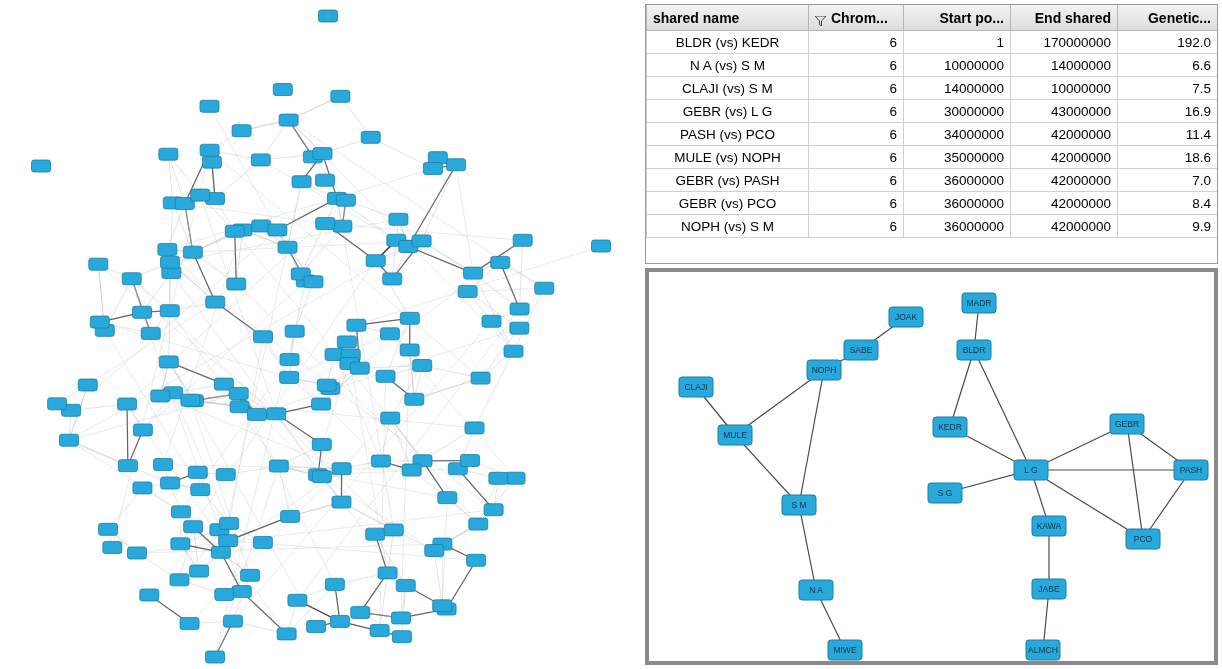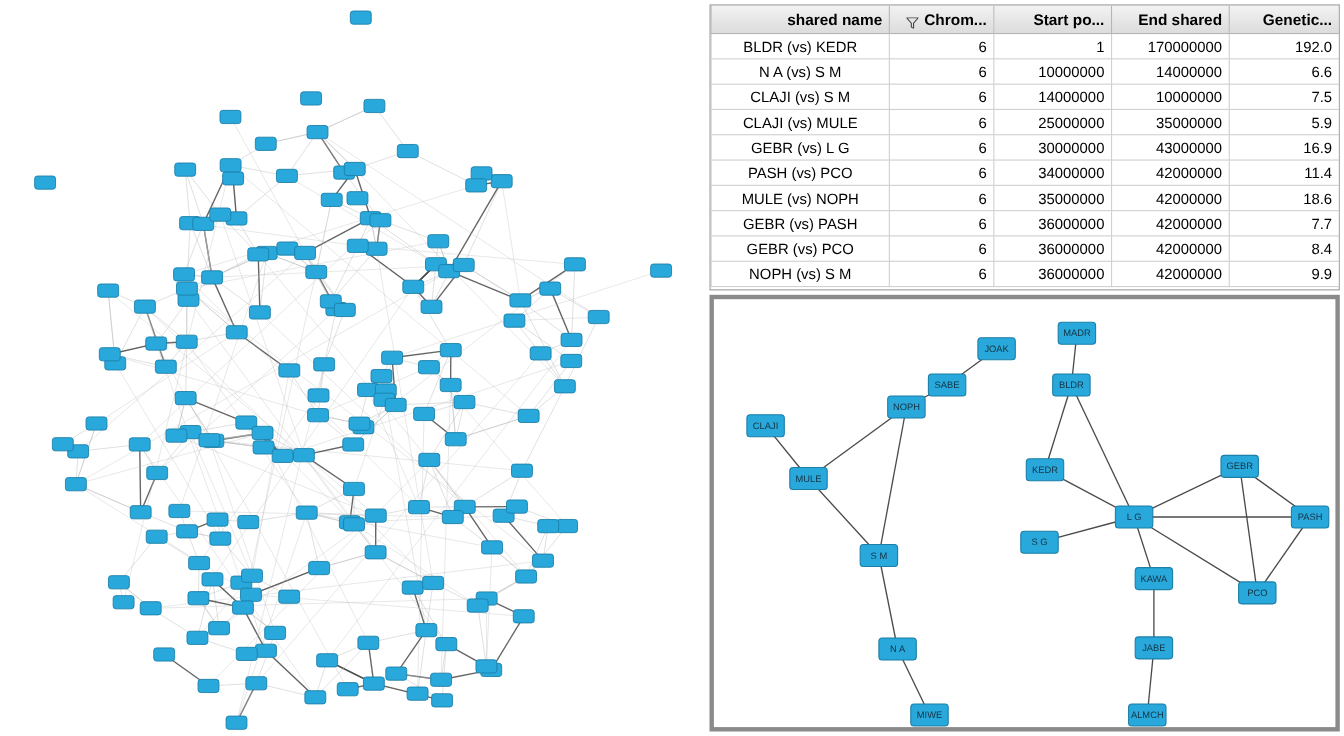--- a/index.html
+++ b/index.html
@@ -52,21 +52,21 @@
     white-space:nowrap;
     overflow:hidden;
     background:#ffffff;
   }
   td.num{text-align:right;}
   td.txt{text-align:center;}
   .filter-icon{
     display:inline-block;width:11px;height:10px;margin-right:3px;
     vertical-align:-1px;
   }
-  .th-inner{display:flex;align-items:center;justify-content:flex-end;gap:2px;}
+  .th-inner{display:flex;align-items:center;justify-content:flex-start;gap:2px;}
   .th-inner.right{justify-content:flex-end;}
 
   
   #sub-network{
     position:absolute;left:645px;top:268px;width:573px;height:397px;
     background:#ffffff;
     border:4px solid #8a8a8a;
     box-sizing:border-box;
     overflow:hidden;
   }
@@ -1031,27 +1031,20 @@
           <td class="num">6.6</td>
         </tr>
         <tr>
           <td class="txt">CLAJI (vs) S M</td>
           <td class="num">6</td>
           <td class="num">14000000</td>
           <td class="num">10000000</td>
           <td class="num">7.5</td>
         </tr>
         <tr>
-          <td class="txt">CLAJI (vs) MULE</td>
-          <td class="num">6</td>
-          <td class="num">25000000</td>
-          <td class="num">35000000</td>
-          <td class="num">5.9</td>
-        </tr>
-        <tr>
           <td class="txt">GEBR (vs) L G</td>
           <td class="num">6</td>
           <td class="num">30000000</td>
           <td class="num">43000000</td>
           <td class="num">16.9</td>
         </tr>
         <tr>
           <td class="txt">PASH (vs) PCO</td>
           <td class="num">6</td>
           <td class="num">34000000</td>
@@ -1063,21 +1056,21 @@
           <td class="num">6</td>
           <td class="num">35000000</td>
           <td class="num">42000000</td>
           <td class="num">18.6</td>
         </tr>
         <tr>
           <td class="txt">GEBR (vs) PASH</td>
           <td class="num">6</td>
           <td class="num">36000000</td>
           <td class="num">42000000</td>
-          <td class="num">7.7</td>
+          <td class="num">7.0</td>
         </tr>
         <tr>
           <td class="txt">GEBR (vs) PCO</td>
           <td class="num">6</td>
           <td class="num">36000000</td>
           <td class="num">42000000</td>
           <td class="num">8.4</td>
         </tr>
         <tr>
           <td class="txt">NOPH (vs) S M</td>

